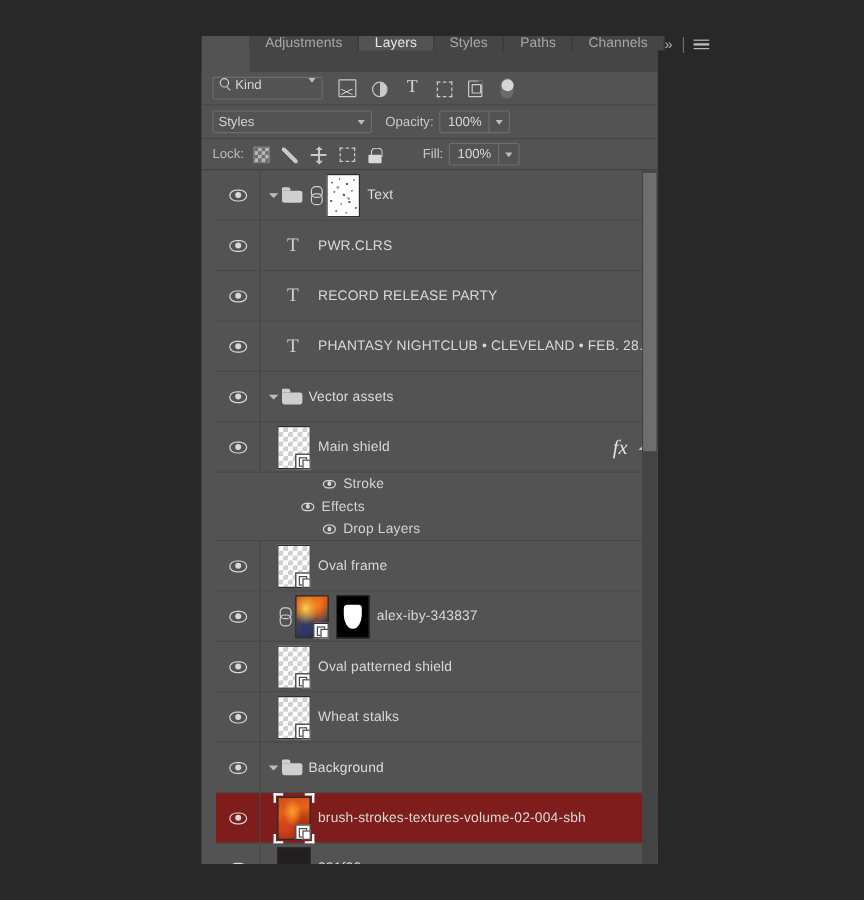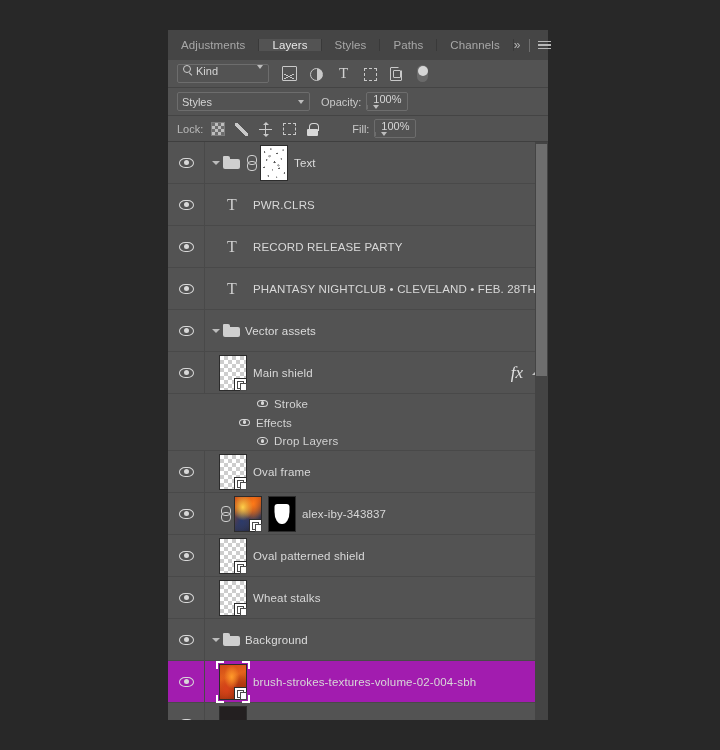--- a/index.html
+++ b/index.html
@@ -16,23 +16,24 @@
     left: 168px; top: 30px;
     width: 380px; height: 690px;
     background: #535353;
     display: flex; flex-direction: column;
   }
 
   
   #tabbar {
     height: 30px;
     background: #454545;
-    display: flex; align-items: center;
+    display: flex; align-items: flex-start;
     position: relative;
     flex: 0 0 30px;
+    margin-left: 40px;
   }
   .tab {
     padding: 0 13px;
     display: flex; align-items: center;
     font-size: 11.5px;
     color: #a8a8a8;
     background: #454545;
     border-right: 1px solid #393939;
     white-space: nowrap;
     letter-spacing: .1px;
@@ -142,21 +143,21 @@
   #blend-select {
     width: 133px; height: 19px;
     background:#535353; border:1px solid #6d6d6d; border-radius:2px;
     display:flex; align-items:center; padding: 0 4px;
     font-size:11px; color:#d4d4d4;
   }
   #blend-label { flex:1; }
   .lbl { font-size: 11px; color: #c9c9c9; margin-left: 11px; margin-right: 5px; }
   .numfield {
     height: 19px; display: flex; align-items: stretch;
-    border: 1px solid #6d6d6d; border-radius: 2px; background:#535353;flex-direction:column;
+    border: 1px solid #6d6d6d; border-radius: 2px; background:#535353;
   }
   .numfield .val {
     width: 40px; display:flex; align-items:center; justify-content:center;
     font-size: 11px; color:#d6d6d6;
   }
   .numfield .stepper {
     width: 17px; border-left: 1px solid #6d6d6d;
     display:flex; align-items:center; justify-content:center;
   }
 
@@ -208,30 +209,30 @@
     border: 1.8px solid #d8d8d8; border-bottom: none;
     border-radius: 4px 4px 0 0;
   }
   .ic-lock::after {
     content:""; position:absolute; left:0; bottom:0; width:11px; height:7px;
     background:#d8d8d8; border-radius:1px;
   }
 
   
   #listwrap { position: relative; flex: 1 1 auto; overflow: hidden; background:#535353; }
-  #list { position:absolute; inset:0; }
+  #list { position:absolute; inset:0;margin-left:12px; }
 
   .row {
     height: 42px;
     display: flex; align-items: center;
     border-bottom: 1px solid #494949;
     position: relative;
     background: #535353;
   }
-  .row.selected { background: #a21caf; justify-content: center; }
+  .row.selected { background: #7f1d1d; justify-content: center; }
   .row.effectrow { height: 19px; border-bottom: none; }
   .row.effectrow.last { border-bottom: 1px solid #494949; }
 
   .eyecell {
     width: 37px; height: 100%;
     display:flex; align-items:center; justify-content:center;
     border-right: 1px solid #494949;
     flex: 0 0 37px;
   }
   .eye {

